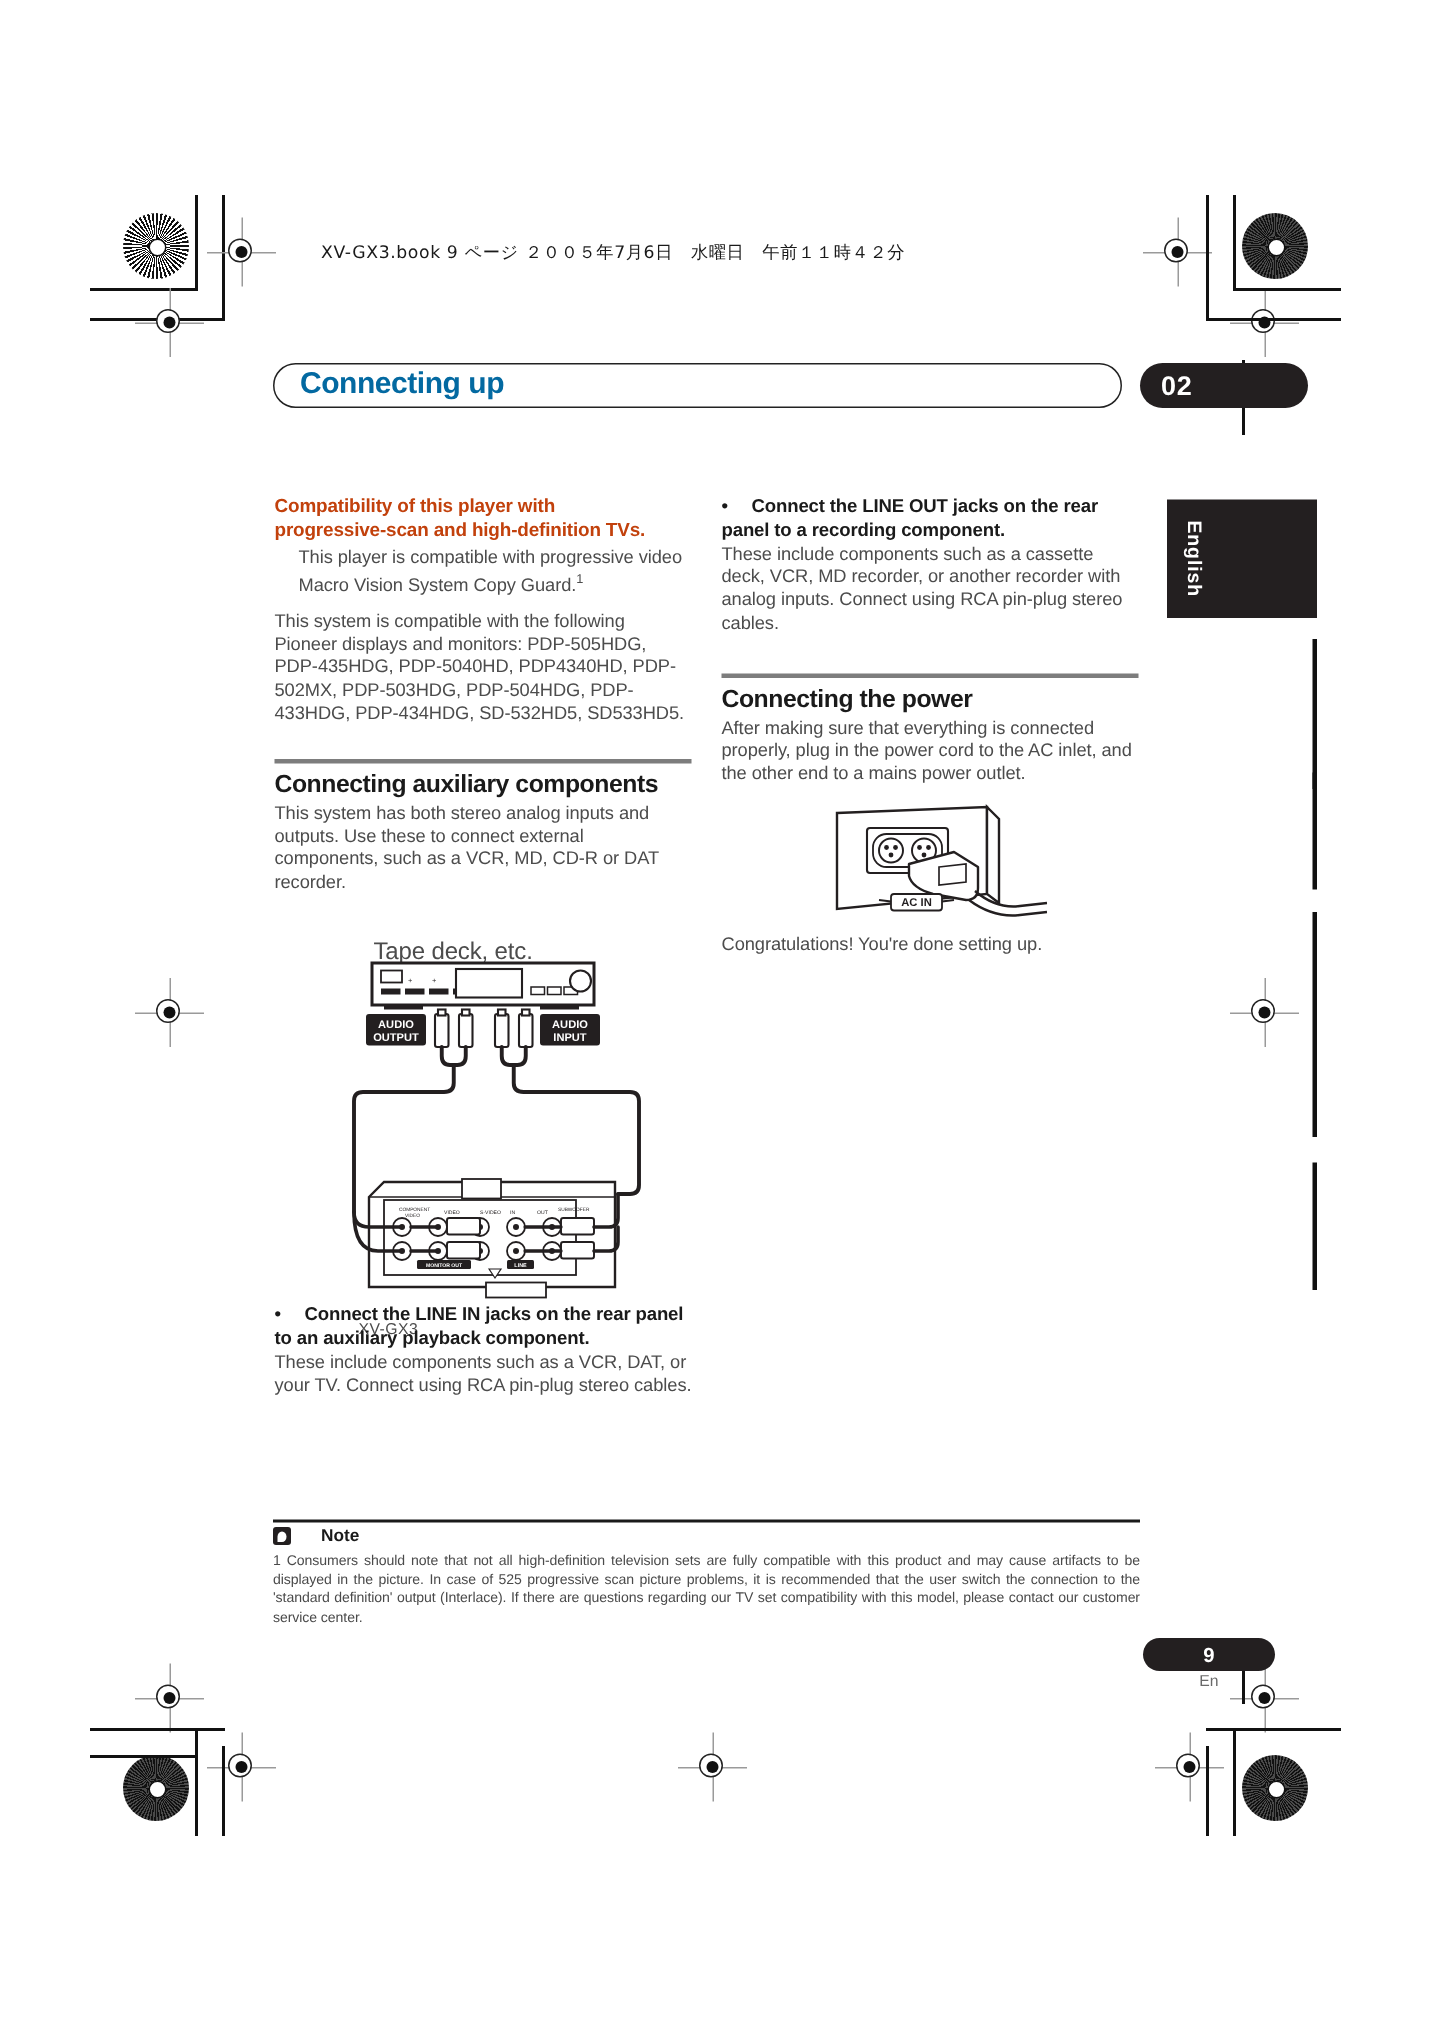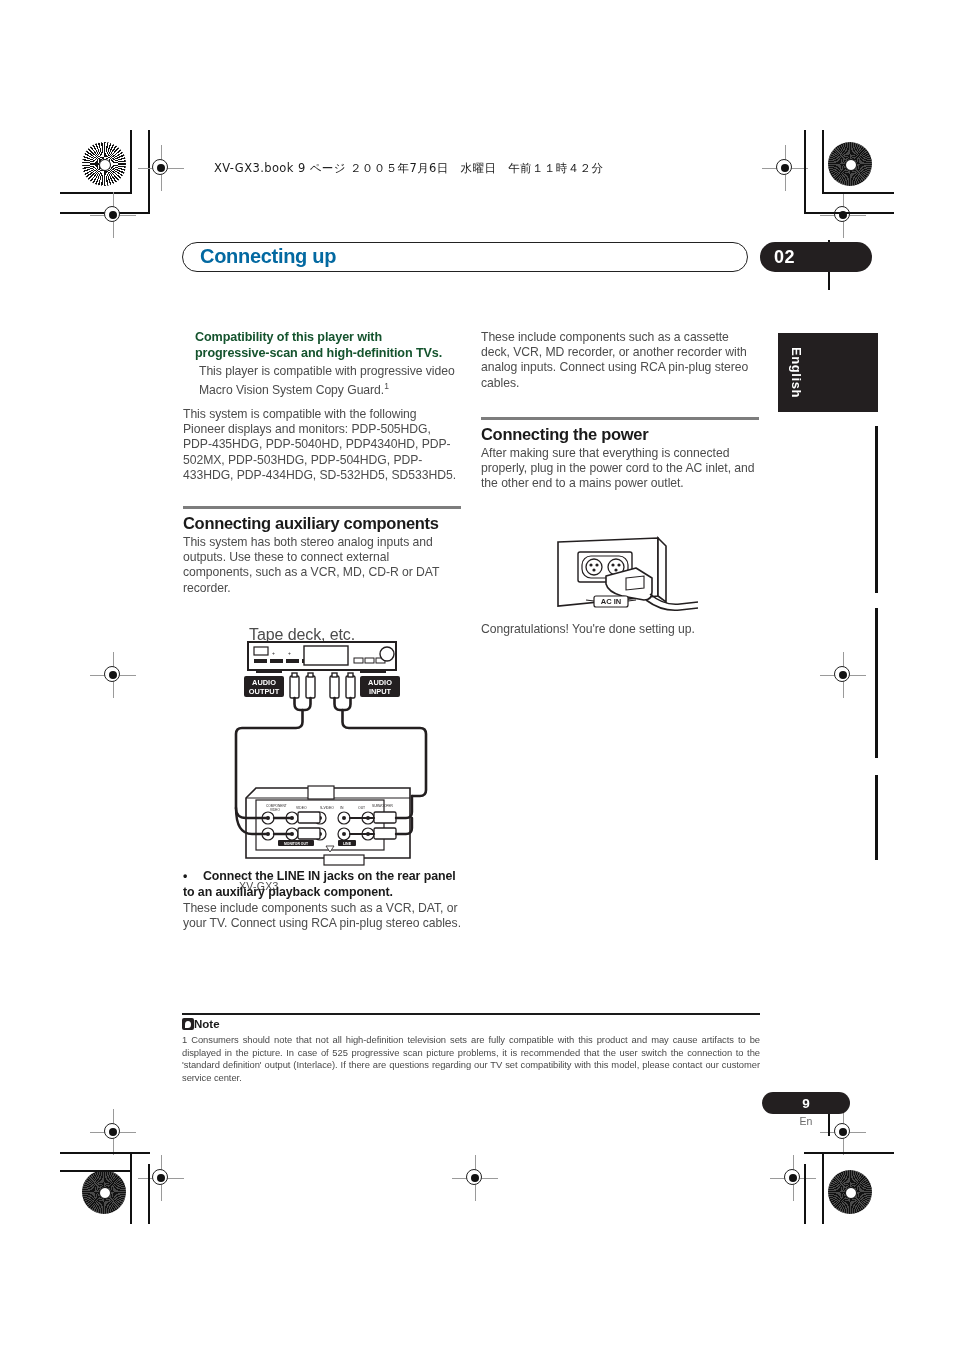--- a/index.html
+++ b/index.html
@@ -163,22 +163,22 @@
     position: absolute;
     width: 278px;
   }
   .col-left { left: 183px; top: 330px; }
   .col-right { left: 481px; top: 330px; }
 
   h3.subhead {
     font-size: 12.6px;
     font-weight: bold;
     line-height: 15.5px;
-    margin: 0 0 1px 12px;
-    color: #14532d;
+    margin: 0 0 1px 0;
+    color: #c2410c;
     letter-spacing: -0.1px;
   }
   h2.section {
     font-size: 16.5px;
     font-weight: bold;
     margin: 0 0 2px 0;
     color: #1a1a1a;
     letter-spacing: -0.3px;
   }
   .rule {
@@ -252,21 +252,21 @@
     width: 578px;
     height: 2px;
     background: #1a1a1a;
   }
   .note-head {
     position: absolute;
     left: 182px;
     top: 1018px;
     display: flex;
     align-items: center;
-    gap: 0;
+    gap: 20px;
   }
   .note-badge {
     width: 12px; height: 12px;
     background: #231f20;
     border-radius: 2px;
     position: relative;
   }
   .note-badge::after {
     content: "";
     position: absolute;
@@ -562,20 +562,21 @@
   </svg>
 
   <div class="xv-label">XV-GX3</div>
 
   <div class="col" style="left:183px; top:869px; width:278px;">
     <p class="bullet-head"><span class="dot">•</span><span>Connect the LINE IN jacks on the rear panel to an auxiliary playback component.</span></p>
     <p class="body">These include components such as a VCR, DAT, or your TV. Connect using RCA pin-plug stereo cables.</p>
   </div>
 
   <div class="col col-right">
+    <p class="bullet-head"><span class="dot">•</span><span>Connect the LINE OUT jacks on the rear panel to a recording component.</span></p>
     <p class="body">These include components such as a cassette deck, VCR, MD recorder, or another recorder with analog inputs. Connect using RCA pin-plug stereo cables.</p>
 
     <div style="height:19px"></div>
     <div class="rule"></div>
     <h2 class="section">Connecting the power</h2>
     <p class="body">After making sure that everything is connected properly, plug in the power cord to the AC inlet, and the other end to a mains power outlet.</p>
   </div>
 
   <svg class="power-diagram" viewBox="0 0 160 90" width="160" height="90">
     <path d="M18 8 L118 4 L118 62 L18 72 Z" fill="#ffffff" stroke="#231f20" stroke-width="1.6"></path>

